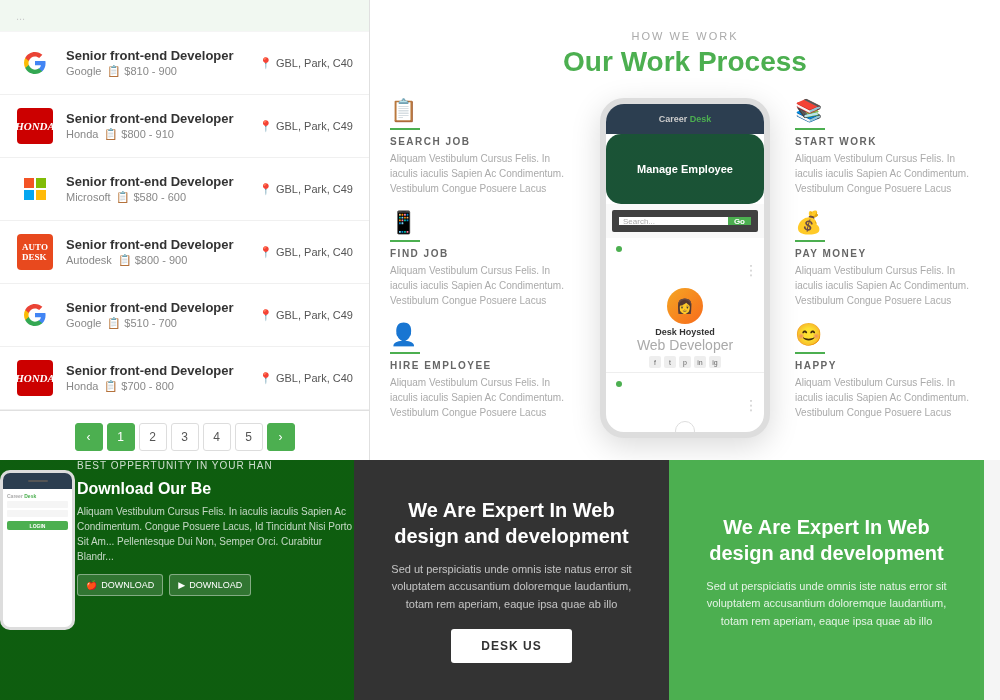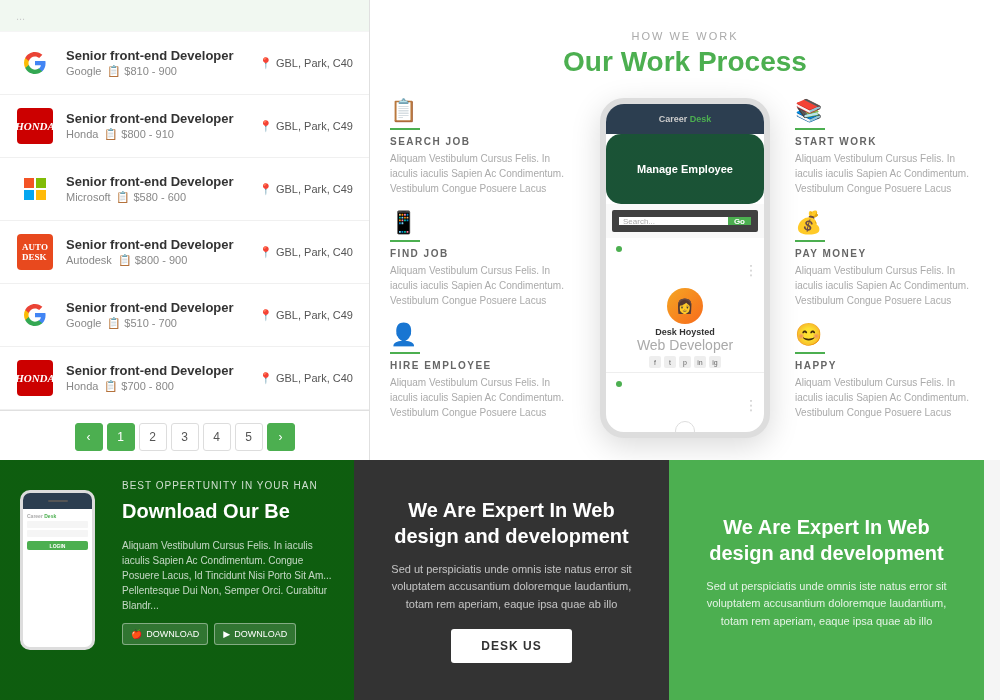--- a/index.html
+++ b/index.html
@@ -243,47 +243,46 @@
       width: 1000px;
       height: 240px;
       display: flex;
     }
     .bottom-left {
       width: 354px;
       background: #2e7d32;
       background-image: linear-gradient(rgba(0,80,0,0.7), rgba(0,80,0,0.7));
       position: relative;
       overflow: hidden;
-      padding: 20px;
       color: #fff;
       display: flex;
       align-items: flex-start;
       flex-direction: row;
-      gap: 27px;
+      gap: 2px;
     }
     .bottom-left-phone {
       width: 75px;
       height: 160px;
       background: #fff;
       border-radius: 10px;
       border: 3px solid #ddd;
       overflow: hidden;
       flex-shrink: 0;
       margin-top: 10px;
     }
     .blp-top { background: #2c3e50; height: 16px; display: flex; align-items: center; justify-content: center; }
     .blp-speaker { width: 20px; height: 2px; background: #555; border-radius: 2px; }
     .blp-content { padding: 4px; }
     .blp-title { font-size: 5px; font-weight: bold; color: #333; margin-bottom: 2px; }
     .blp-title span { color: #4caf50; }
     .blp-input { background: #f5f5f5; height: 7px; border-radius: 1px; margin-bottom: 2px; }
     .blp-btn { background: #4caf50; height: 9px; border-radius: 2px; display: flex; align-items: center; justify-content: center; margin-top: 4px; }
     .blp-btn span { font-size: 5px; color: #fff; font-weight: bold; }
     .bottom-left-text { flex: 1; }
-    .download-title { font-size: 20px; font-weight: bold; color: #fff; margin-bottom: 15px; line-height: 1.2; }
+    .download-title { font-size: 16px; font-weight: bold; color: #fff; margin-bottom: 6px; line-height: 1.2; }
     .download-subtitle { font-size: 10px; letter-spacing: 1px; color: rgba(255,255,255,0.8); text-transform: uppercase; margin-bottom: 8px; }
     .download-desc { font-size: 10px; color: rgba(255,255,255,0.75); line-height: 1.5; margin-bottom: 10px; }
     .download-btns { display: flex; gap: 6px; }
     .download-btn {
       background: rgba(255,255,255,0.15);
       border: 1px solid rgba(255,255,255,0.4);
       color: #fff;
       font-size: 9px;
       padding: 5px 8px;
       border-radius: 3px;

